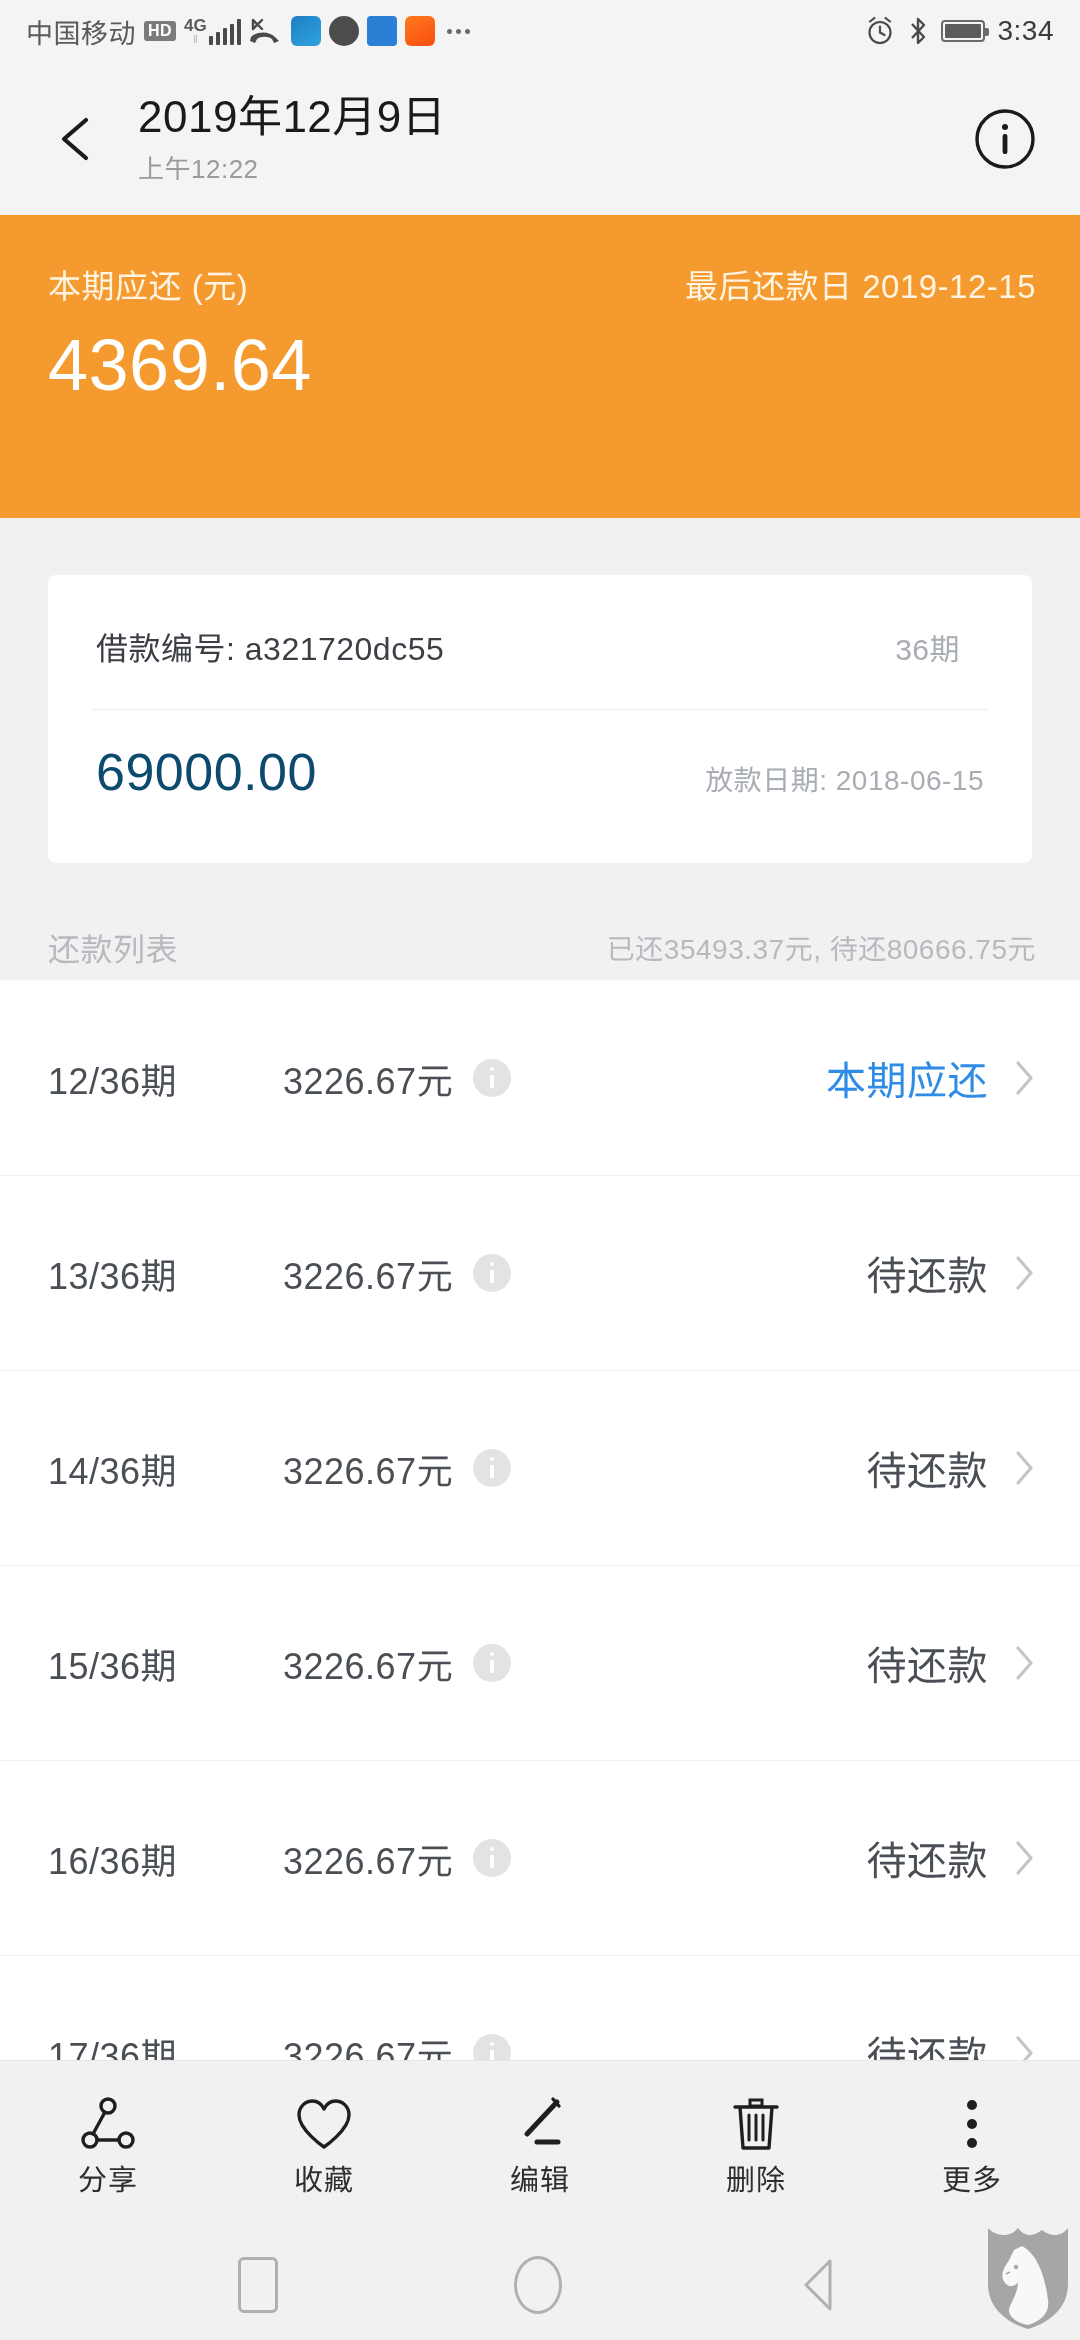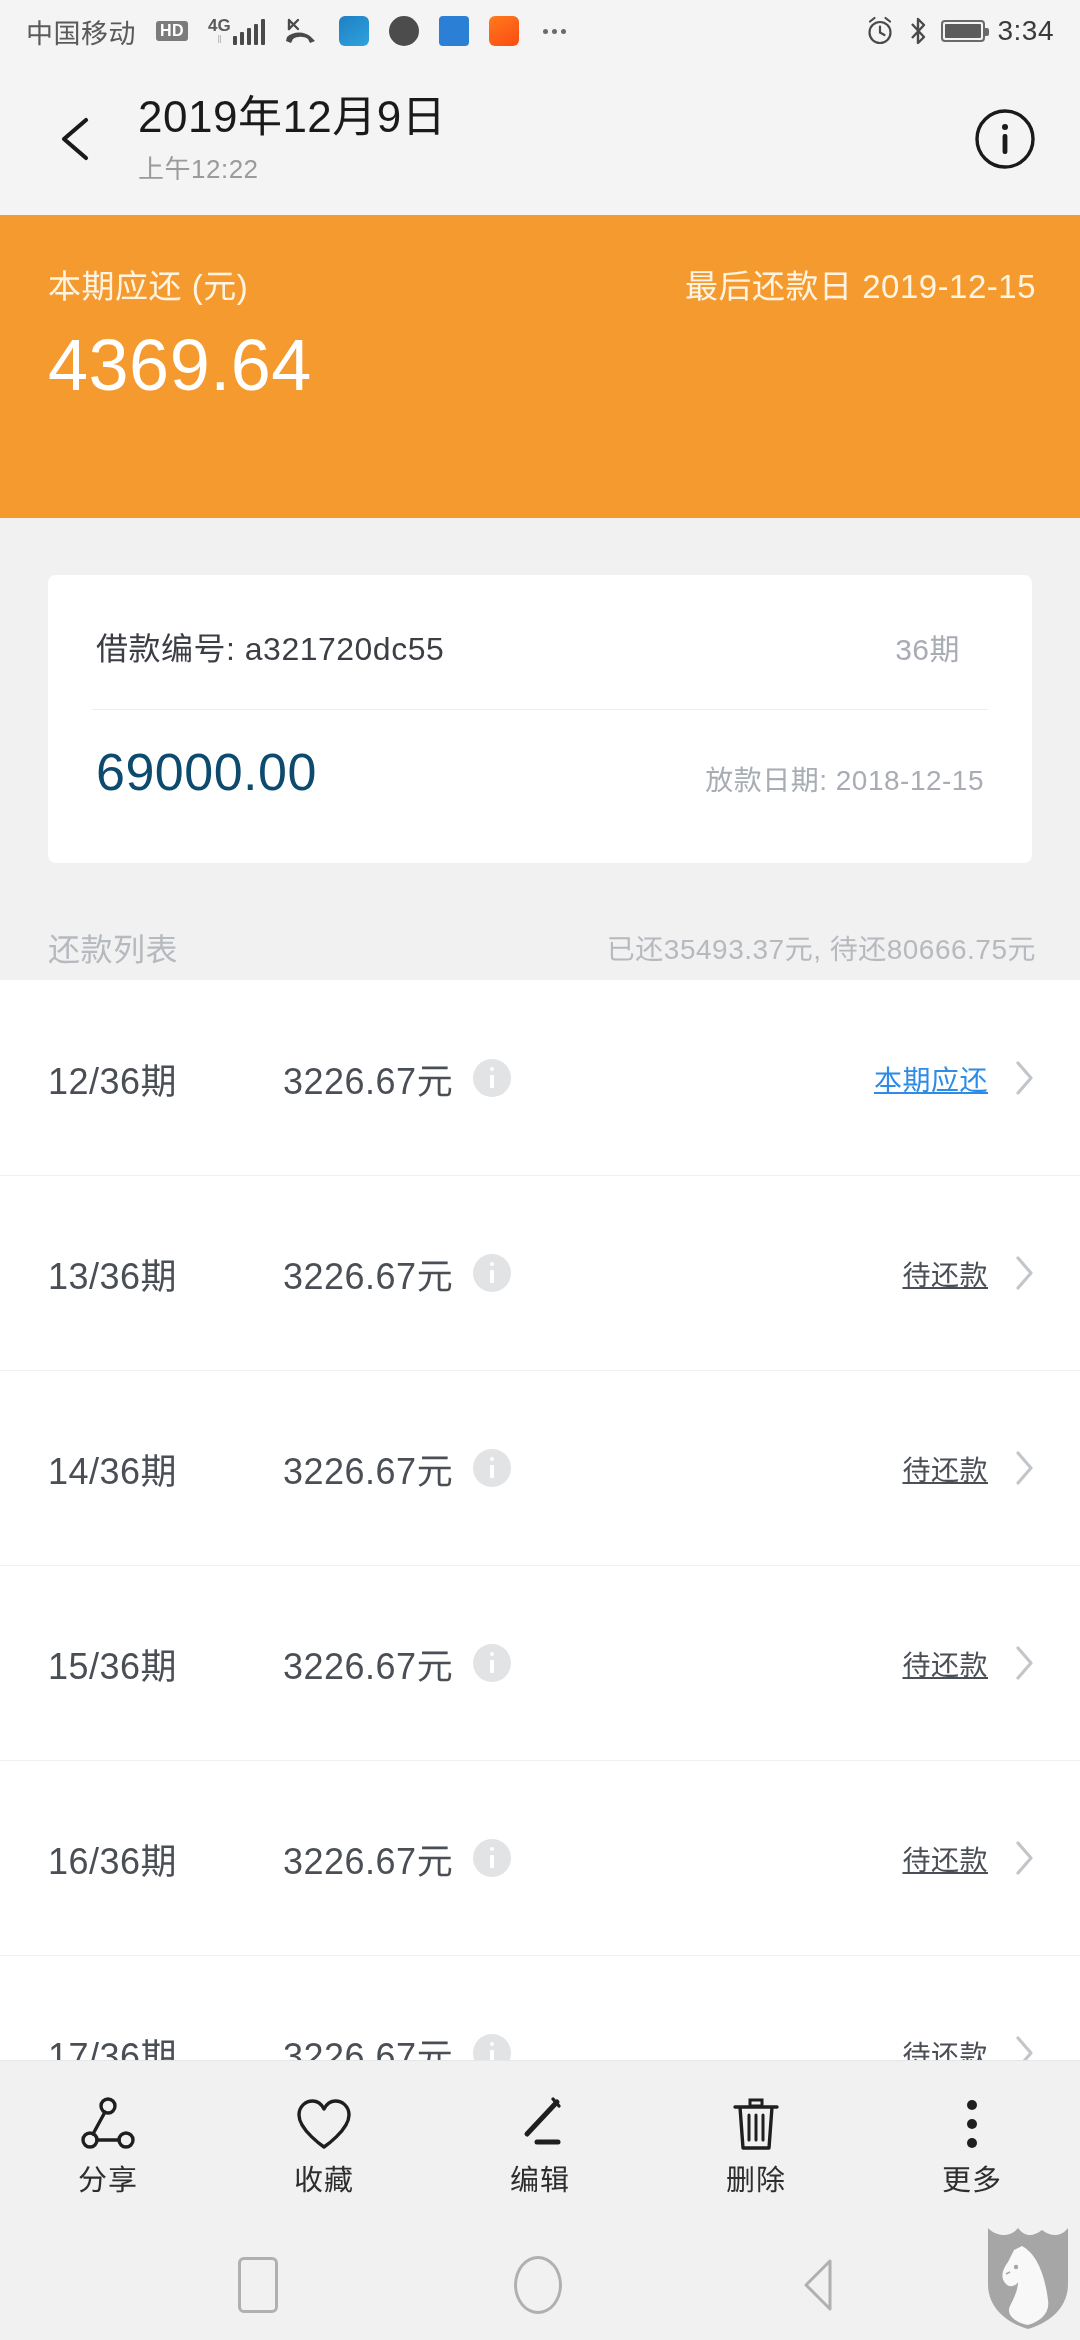--- a/index.html
+++ b/index.html
@@ -10,21 +10,21 @@
     overflow:hidden;
   }
   .screen { position:relative; width:1080px; height:2340px; background:#ffffff; }
 
   
   .statusbar {
     position:absolute; top:0; left:0; width:1080px; height:62px;
     background:#f4f4f4;
     display:flex; align-items:center; padding:0 26px;
   }
-  .sb-left { display:flex; align-items:center; gap:20px; flex:1; }
+  .sb-left { display:flex; align-items:center; gap:8px; flex:1; }
   .carrier { font-size:27px; color:#5a5a5a; letter-spacing:0.5px; }
   .hd-badge {
     font-size:16px; font-weight:bold; color:#ffffff; background:#7b7b7b;
     border-radius:3px; padding:1px 4px; line-height:1.18; letter-spacing:0.5px;
   }
   .net-grp { display:flex; align-items:flex-end; gap:1px; }
   .net-txt { display:flex; flex-direction:column; align-items:center; line-height:1; margin-right:1px; }
   .net-4g { font-size:17px; font-weight:bold; color:#5a5a5a; }
   .net-sub { font-size:11px; color:#b4b4b4; }
   .bars { display:flex; align-items:flex-end; gap:2.5px; height:26px; }
@@ -135,21 +135,21 @@
     margin-left:20px; flex:0 0 auto; position:relative;
   }
   .row-info::before {
     content:""; position:absolute; left:50%; top:8px;
     transform:translateX(-50%); width:4px; height:4px; border-radius:50%; background:#ffffff;
   }
   .row-info::after {
     content:""; position:absolute; left:50%; top:16px;
     transform:translateX(-50%); width:4px; height:13px; border-radius:1px; background:#ffffff;
   }
-  .row-status { margin-left:auto; font-size:28px; letter-spacing:0.5px;text-decoration:underline; }
+  .row-status { margin-left:auto; font-size:40px; letter-spacing:0.5px; }
   .st-current { color:#2e8ce6; }
   .st-pending { color:#4a4e55; }
   .chev { width:22px; height:38px; margin-left:26px; flex:0 0 auto; }
 
   
   .toolbar {
     position:absolute; bottom:110px; left:0; width:1080px; height:170px;
     background:#f1f1f1; display:flex; align-items:center;
     border-top:1px solid #e6e6e6;
   }
@@ -266,21 +266,21 @@
 
   <div class="grey-zone">
     <div class="loan-card">
       <div class="card-row1">
         <span class="loan-no">借款编号: a321720dc55</span>
         <span class="loan-terms">36期</span>
       </div>
       <div class="card-div"></div>
       <div class="card-row2">
         <span class="loan-amount">69000.00</span>
-        <span class="loan-date">放款日期: 2018-12-15</span>
+        <span class="loan-date">放款日期: 2018-06-15</span>
       </div>
     </div>
     <div class="list-head">
       <span class="list-head-title">还款列表</span>
       <span class="list-head-sum">已还35493.37元, 待还80666.75元</span>
     </div>
   </div>
 
   <div class="list">
 

